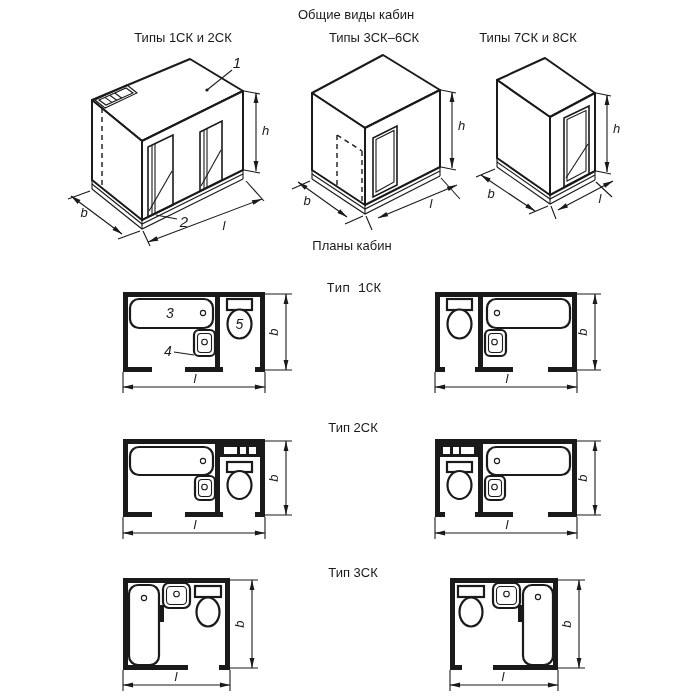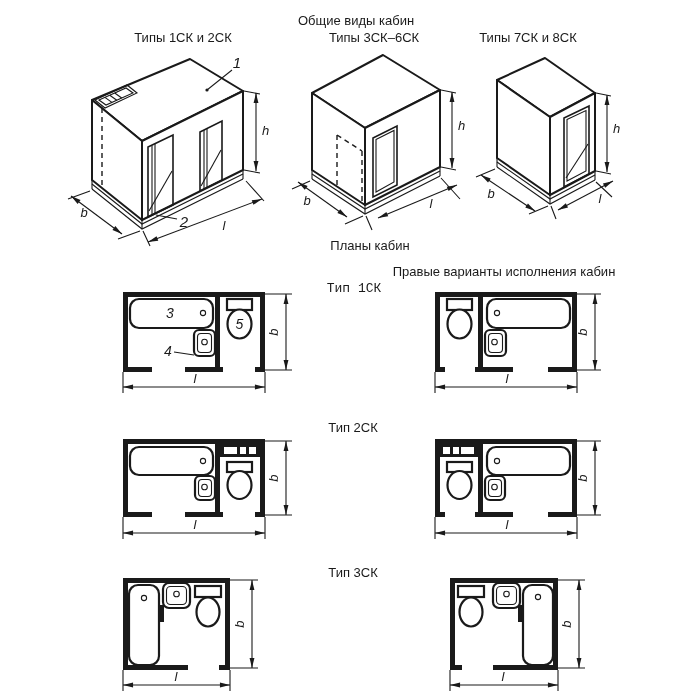--- a/index.html
+++ b/index.html
@@ -18,26 +18,25 @@
   .fix2{fill:none;stroke:#1a1a1a;stroke-width:1.1;}
   .dim{stroke:#1a1a1a;stroke-width:1.1;fill:none;}
   .dtxt{font-family:"Liberation Sans",sans-serif;font-style:italic;font-size:13px;fill:#1a1a1a;}
   .ctxt{font-family:"Liberation Sans",sans-serif;font-style:italic;font-size:15px;fill:#1a1a1a;}
 </style>
 </head>
 <body>
 
 <div class="page">
 
-  <div class="lbl" style="left:356px;top:14px;">Общие виды кабин</div>
+  <div class="lbl" style="left:356px;top:8px;">Общие виды кабин</div>
   <div class="lbl" style="left:183px;top:31px;">Типы 1СК и 2СК</div>
   <div class="lbl" style="left:374px;top:31px;text-align:center;">Типы 3СК–6СК</div>
   <div class="lbl" style="left:528px;top:31px;">Типы 7СК и 8СК</div>
-  <div class="lbl" style="left:352px;top:239px;margin-left:18px;">Планы кабин</div>
-  <div class="lbl" style="left:504px;top:265px;">Правые варианты исполнения кабин</div>
+  <div class="lbl" style="left:352px;top:239px;">Планы кабин</div>
   <div class="lbl" style="left:354px;top:282px;font-family:Liberation Mono, monospace;">Тип 1СК</div>
   <div class="lbl" style="left:353px;top:421px;">Тип 2СК</div>
   <div class="lbl" style="left:353px;top:566px;">Тип 3СК</div>
 
   <svg style="left:60px;top:50px;" width="245" height="200" viewBox="0 0 245 200">
     <defs>
         <marker id="a1" viewBox="0 0 12 12" refX="11" refY="6" markerWidth="11" markerHeight="11" orient="auto-start-reverse">
           <path d="M1,3.6 L11,6 L1,8.4 Z" fill="#1a1a1a"></path>
         </marker>
       </defs>

